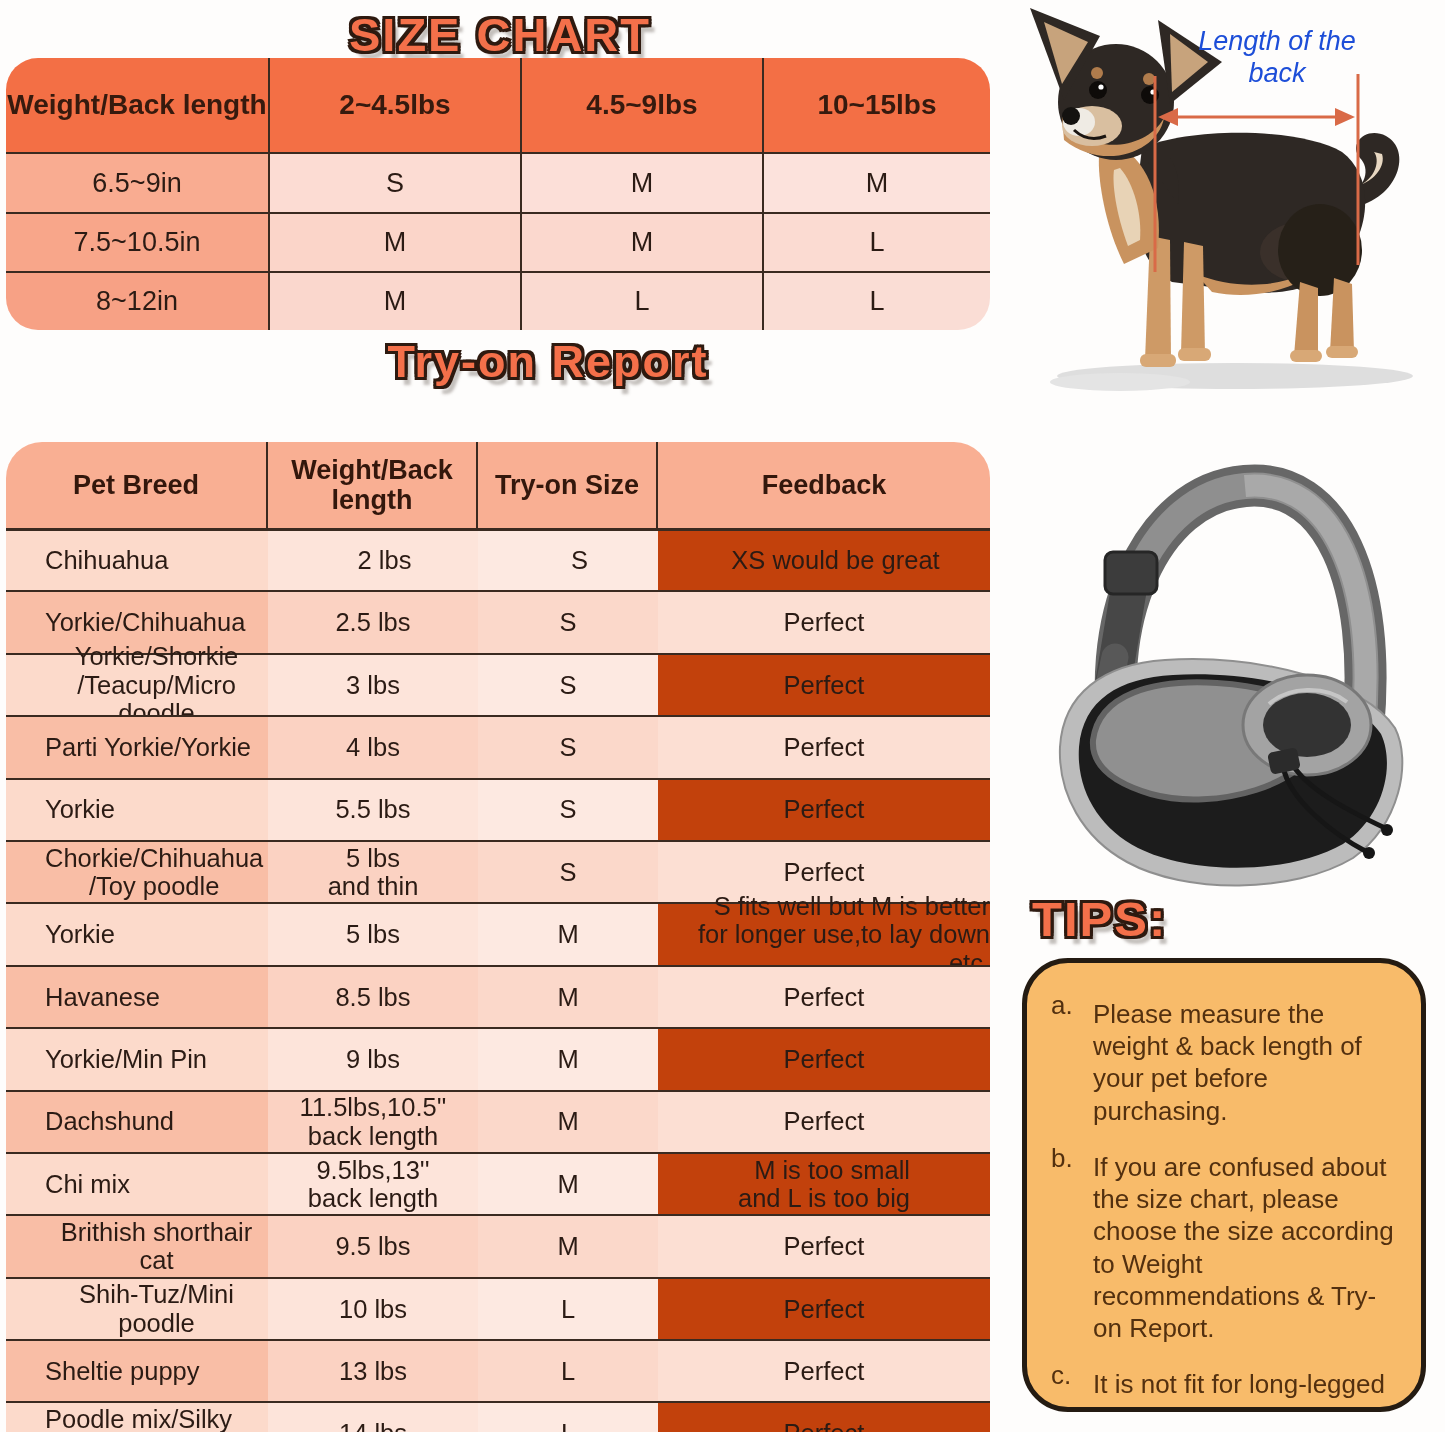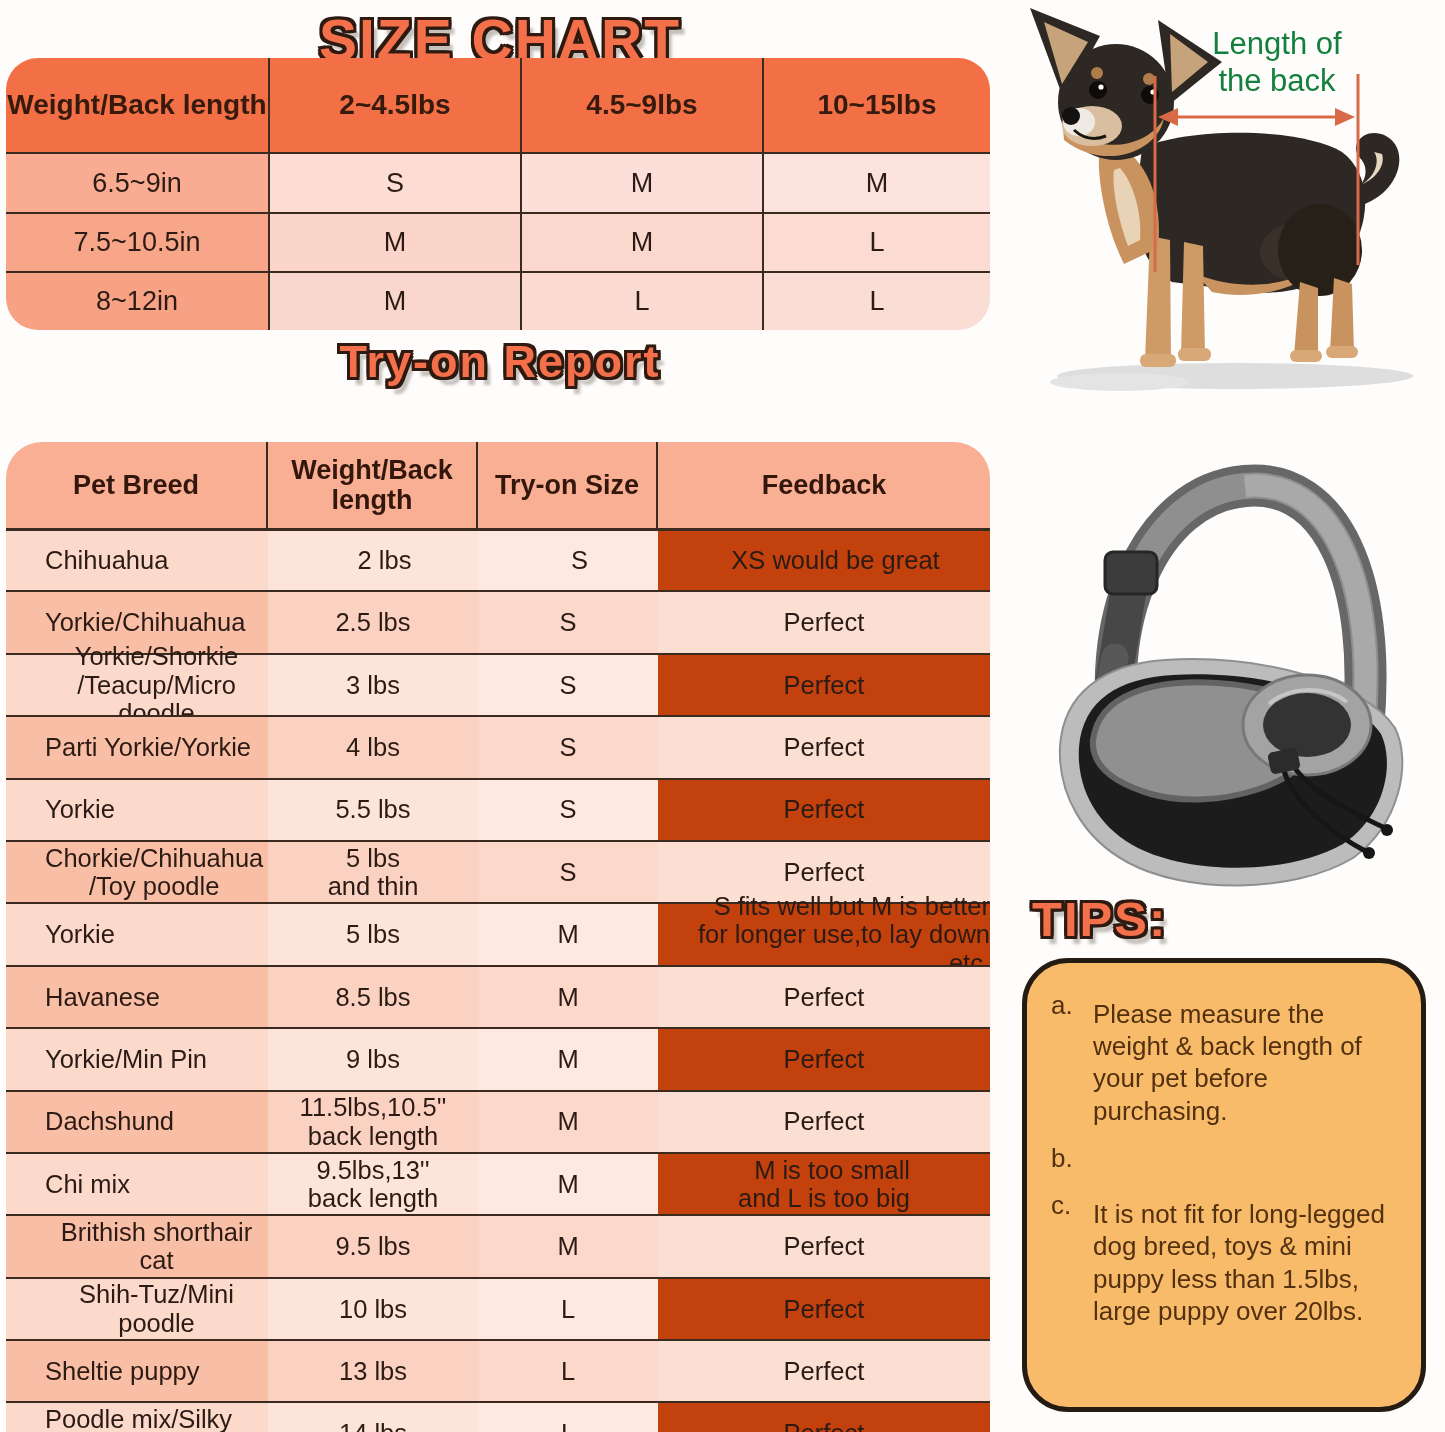--- a/index.html
+++ b/index.html
@@ -10,22 +10,22 @@
   
   .bubble{
     position:absolute;font-weight:bold;color:#F4704A;letter-spacing:2px;
     text-shadow:
       -3px -3px 0 #2E1A10, -3px 0 0 #2E1A10, -3px 3px 0 #2E1A10,
       0 -3px 0 #2E1A10, 0 3px 0 #2E1A10,
       3px -3px 0 #2E1A10, 3px 0 0 #2E1A10, 3px 3px 0 #2E1A10,
       6px 8px 3px rgba(125,115,108,0.45);
     white-space:nowrap;
   }
-  .size-title{left:0;top:7px;width:1000px;text-align:center;font-size:57px;}
-  .tryon-title{left:0;top:336px;width:1000px;text-align:center;font-size:45px;}
+  .size-title{left:0;top:7px;width:1000px;text-align:center;font-size:47px;}
+  .tryon-title{left:0;top:336px;width:1000px;text-align:center;font-size:45px;padding-left:48px;}
   .tips-title{left:1032px;top:891px;font-size:49px;font-style:italic;font-style:normal;}
   
   .size-table{
     position:absolute;left:6px;top:58px;width:984px;height:272px;
     border-radius:32px;overflow:hidden;display:grid;
     grid-template-columns:264px 252px 242px 1fr;
     grid-template-rows:94px 60px 59px 1fr;
   }
   .size-table>div{display:flex;align-items:center;justify-content:center;}
   .size-table>div:not(.lastcol){border-right:2px solid #3A2A20;}
@@ -56,21 +56,21 @@
   .tb.c0{justify-content:flex-start;text-align:center;padding-left:39px;}
   .tb.light.c0{background:#FCDACB;} .tb.light.c1{background:#FDE4DA;}
   .tb.light.c2{background:#FDE9E1;} .tb.light.c3{background:#c2410c;text-align:right;}
   .tb.dark.c0{background:#F9BEA6;} .tb.dark.c1{background:#FBD2C2;}
   .tb.dark.c2{background:#FBD8CA;} .tb.dark.c3{background:#FCDFD3;}
   
   .dog-figure{position:absolute;left:1000px;top:0;width:445px;height:400px;}
   .dog-figure svg{position:absolute;left:0;top:0;}
   .annot-text{
     position:absolute;left:188px;top:26px;width:178px;text-align:center;
-    font-size:31px;line-height:1.18;color:#15803d;
+    font-size:27px;line-height:1.18;color:#1d4ed8;font-style:italic;
   }
   
   .bag-figure{position:absolute;left:1035px;top:432px;}
   
   .tips-box{
     position:absolute;left:1022px;top:958px;width:404px;height:454px;
     box-sizing:border-box;background:#F8BB6A;border:5px solid #241B12;border-radius:46px;
     padding:26px 16px 14px 24px;overflow:hidden;
   }
   .tip-item{display:flex;margin-bottom:15px;color:#53300F;font-size:26px;line-height:1.24;}
@@ -265,20 +265,21 @@
   </svg>
 
   <div class="bubble tips-title">TIPS:</div>
   <div class="tips-box" id="tipsBox">
       <div class="tip-item">
         <div class="tip-label">a.</div>
         <div class="tip-text">Please measure the weight &amp; back length of your pet before purchasing.</div>
       </div>
       <div class="tip-item">
         <div class="tip-label">b.</div>
+        <div class="tip-text">If you are confused about the size chart, please choose the size according to Weight recommendations &amp; Try-on Report.</div>
       </div>
       <div class="tip-item">
         <div class="tip-label">c.</div>
         <div class="tip-text">It is not fit for long-legged dog breed, toys &amp; mini puppy less than 1.5lbs, large puppy over 20lbs.</div>
       </div>
     </div>
 
 </div>
 
 </body></html>

